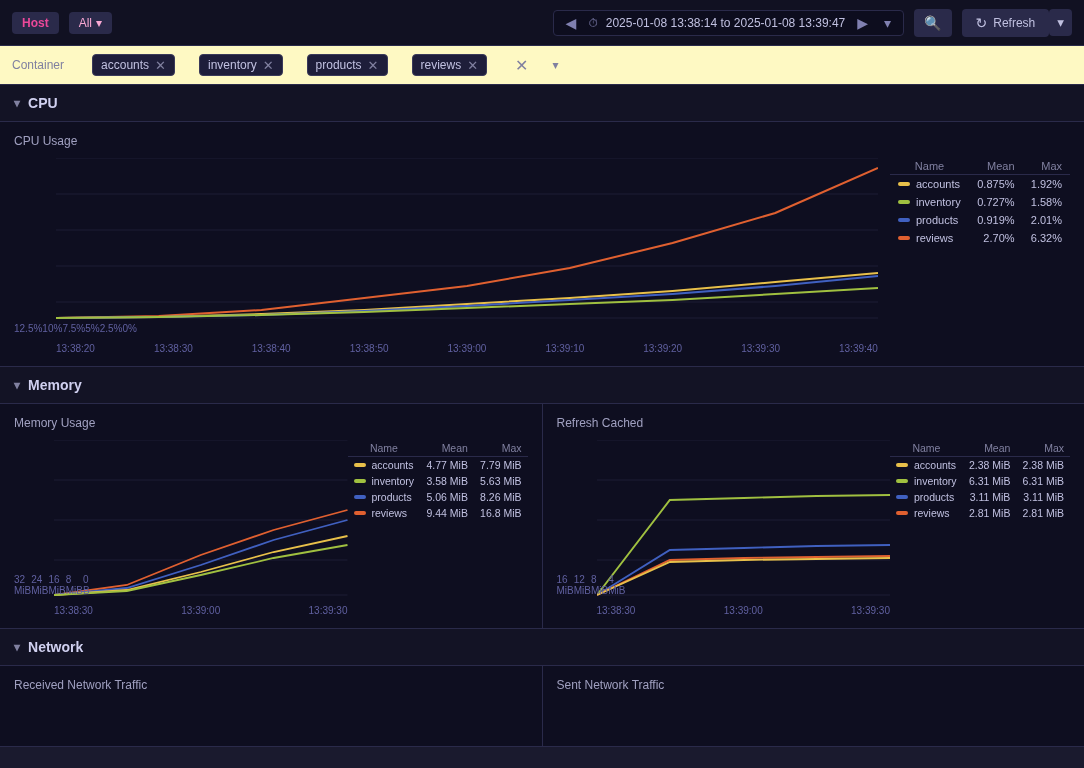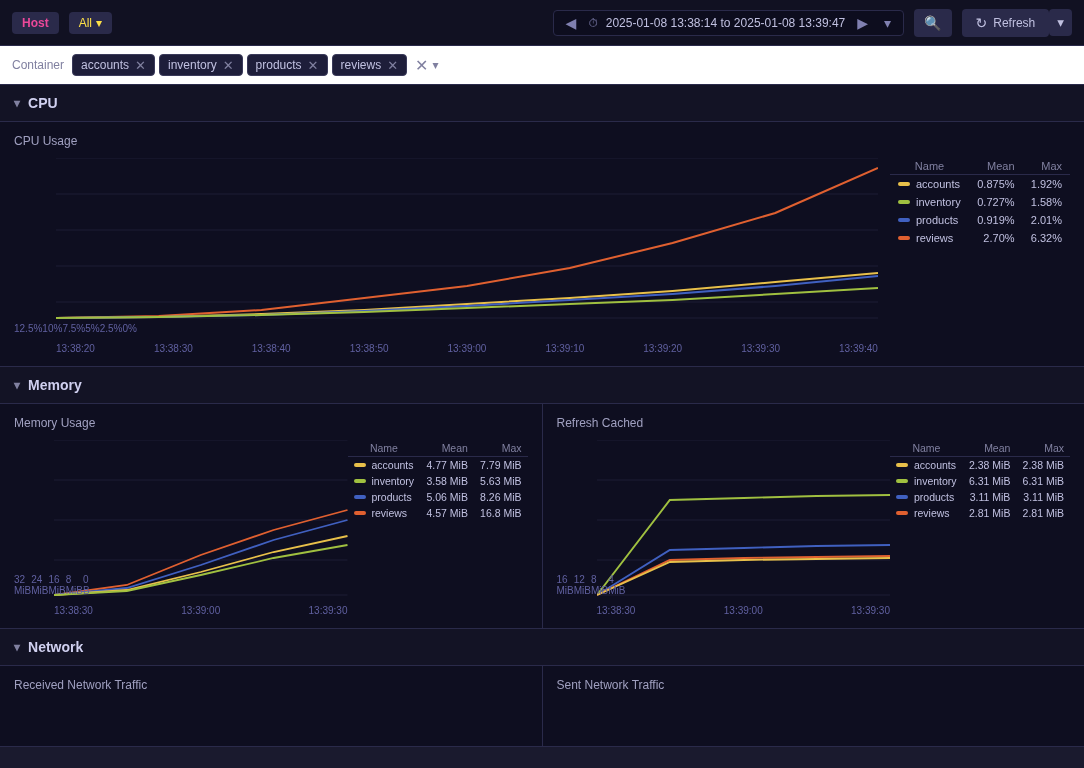--- a/index.html
+++ b/index.html
@@ -28,21 +28,21 @@
       color: #ec4899;
       padding: 4px 10px;
       border-radius: 4px;
       font-size: 12px;
       font-weight: 600;
     }
     .all-btn {
       display: flex;
       align-items: flex-end;
       background: #2a2a4a;
-      color: #fde047;
+      color: #f9a8d4;
       padding: 4px 10px;
       border-radius: 4px;
       font-size: 12px;
       cursor: pointer;
       gap: 4px;
     }
     .time-range {
       display: flex;
       align-items: center;
       background: #0d0d1e;
@@ -89,23 +89,23 @@
       color: #c0c0e0;
       padding: 6px 8px;
       border-radius: 4px;
       cursor: pointer;
     }
 
     
     .filter-bar {
       display: flex;
       align-items: center;
-      background: #ffffff;
+      background: #fef9c3;
       padding: 8px 12px;
-      gap: 4px;
+      gap: 24px;
       border-bottom: 1px solid #2a2a4a;
       flex-wrap: wrap;
     }
     .filter-label {
       color: #8080a0;
       font-size: 12px;
       margin-right: 4px;
     }
     .filter-tag {
       display: flex;
@@ -476,21 +476,21 @@
     <td>3.58 MiB</td>
     <td>5.63 MiB</td>
   </tr>
                 <tr>
     <td><span class="legend-dot" style="background:#4060c0;"></span>products</td>
     <td>5.06 MiB</td>
     <td>8.26 MiB</td>
   </tr>
                 <tr>
     <td><span class="legend-dot" style="background:#e06030;"></span>reviews</td>
-    <td>4.57 MiB</td>
+    <td>9.44 MiB</td>
     <td>16.8 MiB</td>
   </tr>
               </tbody>
           </table>
         </div>
       </div>
     </div>
 
     <div class="memory-chart-panel">
       <div class="chart-title">Refresh Cached</div>

